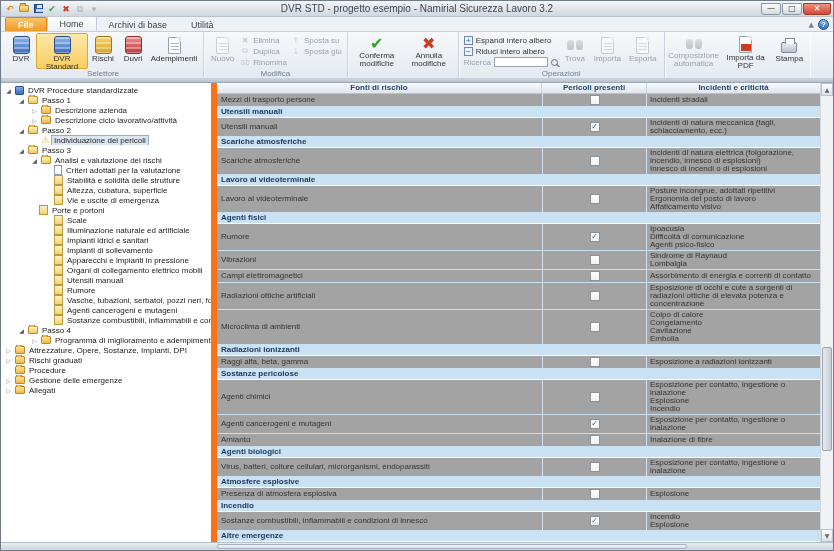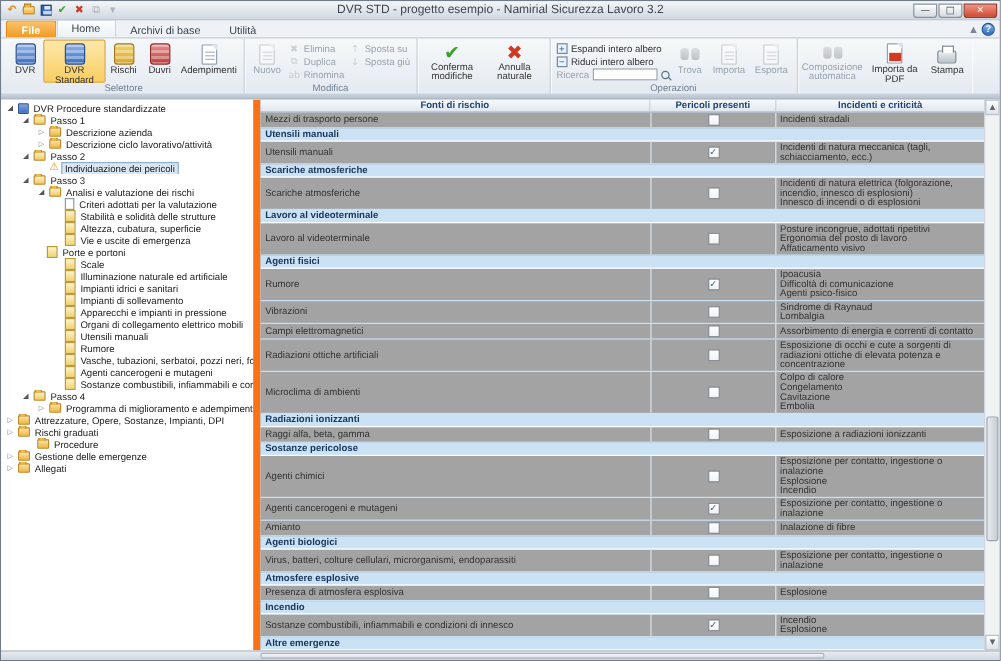--- a/index.html
+++ b/index.html
@@ -213,21 +213,21 @@
     </div>
 
     <div class="rgroup">
       <div class="g-body">
         <div class="bb">
           <span class="bicon ic-check">✔</span>
           <span>Conferma modifiche</span>
         </div>
         <div class="bb">
           <span class="bicon ic-x">✖</span>
-          <span>Annulla naturale</span>
+          <span>Annulla modifiche</span>
         </div>
       </div>
       <div class="g-label"></div>
     </div>
 
     <div class="rgroup">
       <div class="g-body">
         <div class="scol">
           <div class="sb">
             <span class="tree-exp-ic">+</span>
@@ -426,21 +426,21 @@
         <div class="tree-row" style="padding-left: 2px;">
           <span class="expander collapsed">▷</span>
           <span class="ticon i-folder"></span>
           <span class="tlabel">Attrezzature, Opere, Sostanze, Impianti, DPI</span>
         </div>
         <div class="tree-row" style="padding-left: 2px;">
           <span class="expander collapsed">▷</span>
           <span class="ticon i-folder"></span>
           <span class="tlabel">Rischi graduati</span>
         </div>
-        <div class="tree-row" style="padding-left: 18px;">
+        <div class="tree-row" style="padding-left: 2px;">
           <span class="expander none"></span>
           <span class="ticon i-folder"></span>
           <span class="tlabel">Procedure</span>
         </div>
         <div class="tree-row" style="padding-left: 2px;">
           <span class="expander collapsed">▷</span>
           <span class="ticon i-folder"></span>
           <span class="tlabel">Gestione delle emergenze</span>
         </div>
         <div class="tree-row" style="padding-left: 2px;">

